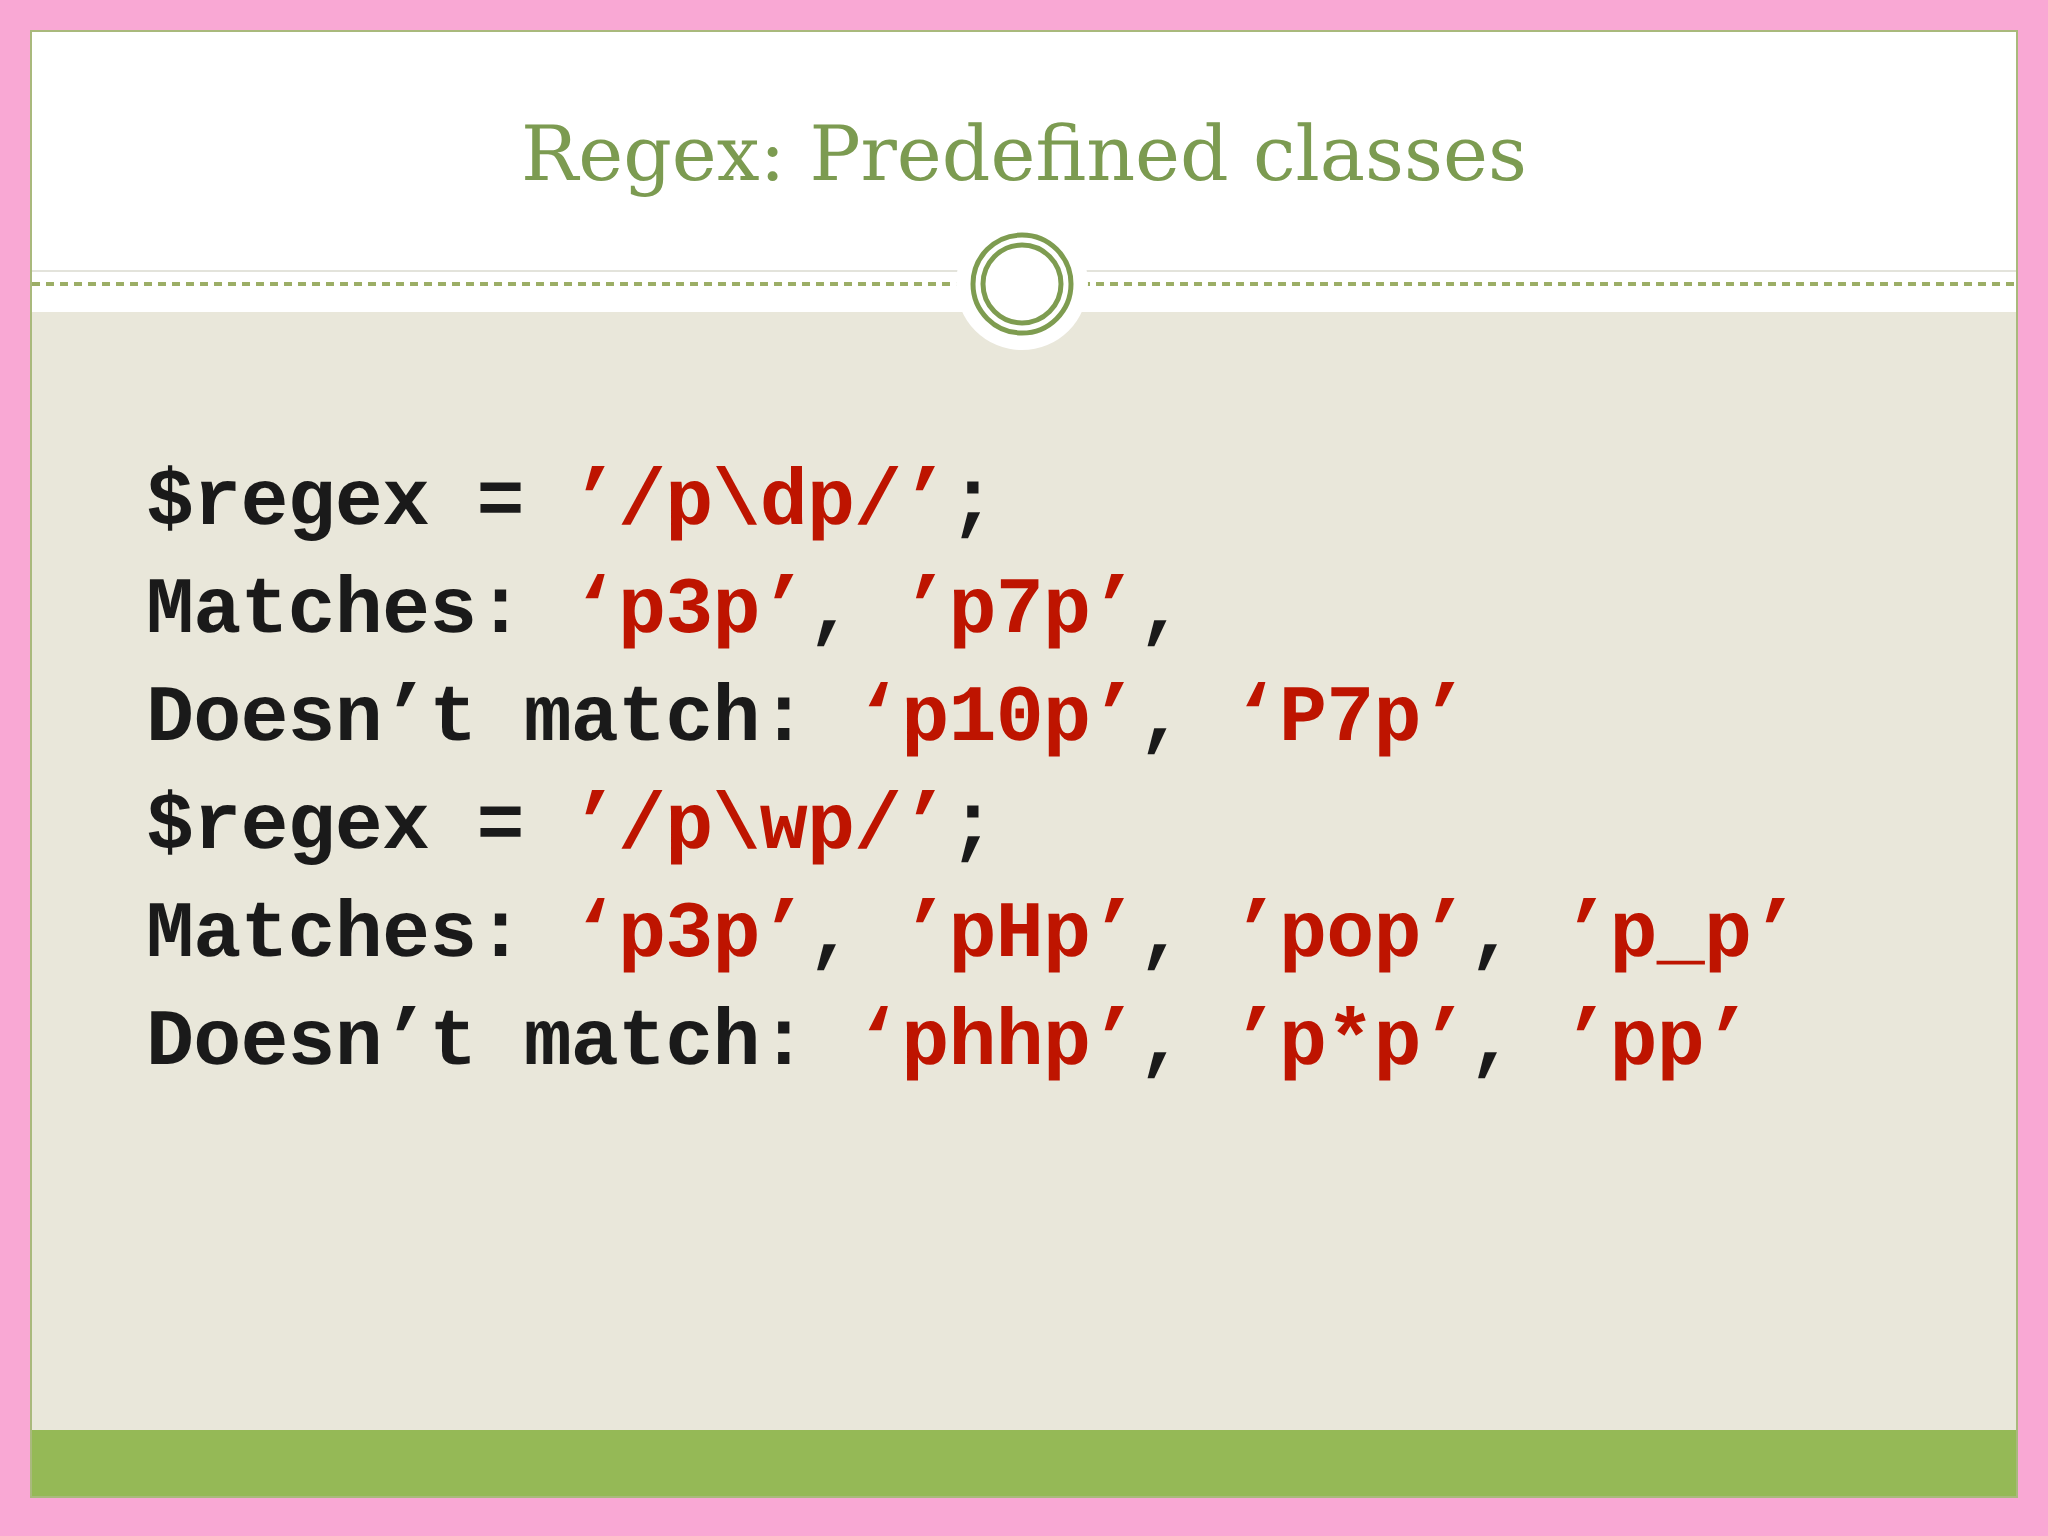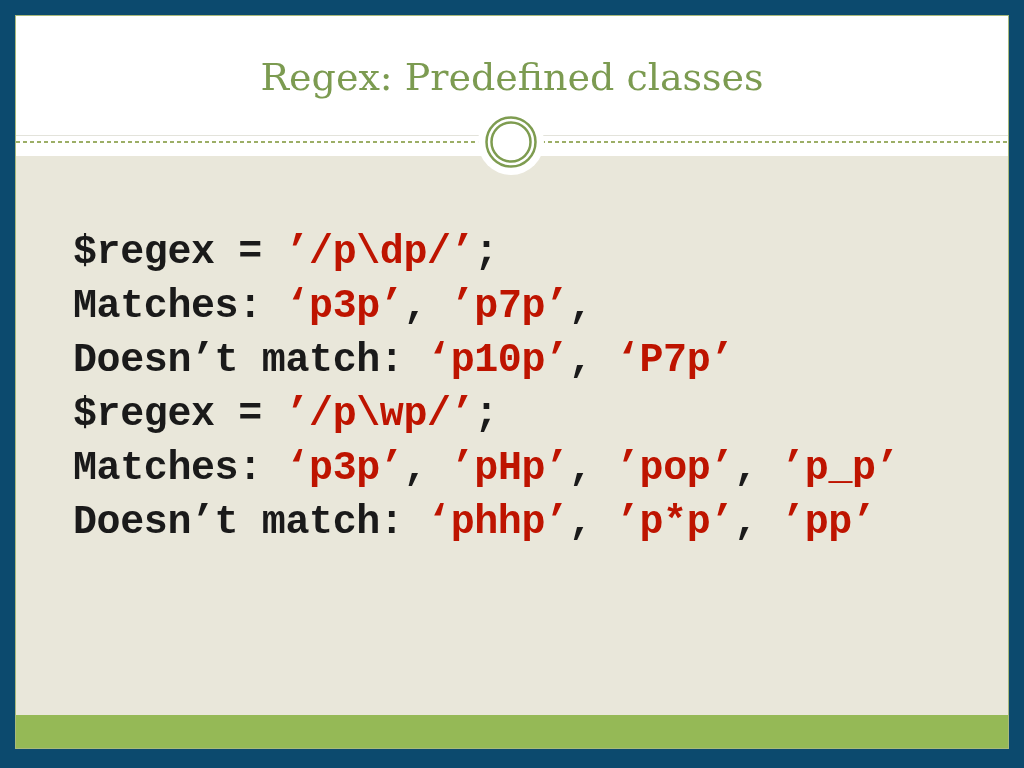--- a/index.html
+++ b/index.html
@@ -4,21 +4,21 @@
 <style>
   html, body {
     margin: 0; padding: 0;
     width: 1024px; height: 768px;
     background: #ffffff;
     font-family: "Liberation Sans", sans-serif;
   }
   .stage {
     position: relative;
     width: 1024px; height: 768px;
-    background: #0c4a6e;
+    background: #f9a8d4;
     overflow: hidden;
   }
   .slide {
     position: absolute;
     left: 15px; top: 15px;
     width: 994px; height: 734px;
     box-sizing: border-box;
     border: 1.5px solid var(--border-olive, #a9b97c);
     background: #ffffff;
   }

